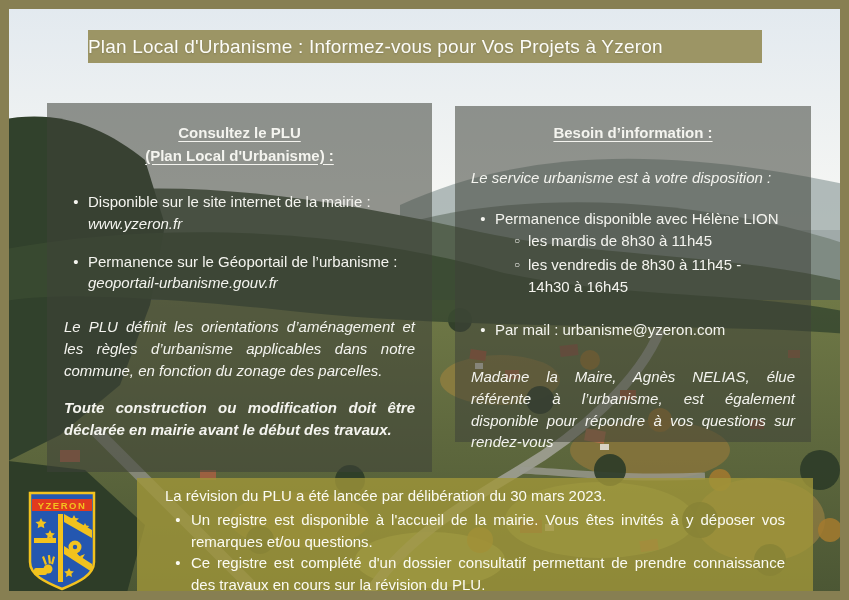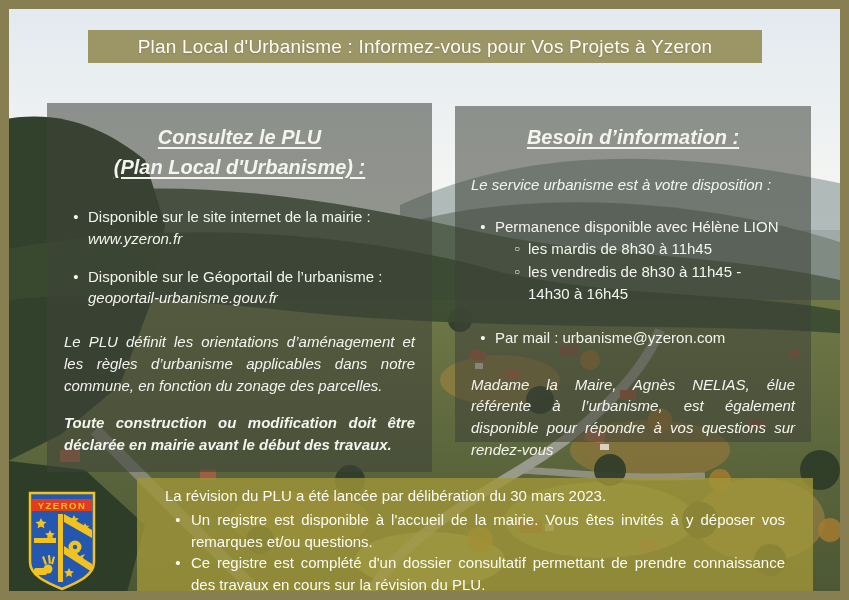--- a/index.html
+++ b/index.html
@@ -13,29 +13,29 @@
   .poster{
     position:relative;width:849px;height:600px;overflow:hidden;
     font-family:"Liberation Sans","DejaVu Sans",sans-serif;
     color:var(--text-light);
   }
   .bg{position:absolute;inset:0;z-index:0;}
   .frame{position:absolute;inset:0;border:9px solid var(--border-olive);z-index:50;pointer-events:none;}
   .title-banner{
     position:absolute;left:88px;top:30px;width:674px;height:33px;z-index:10;
     background:var(--banner-olive);
-    display:flex;align-items:center;justify-content:center;
+    display:flex;align-items:center;justify-content:flex-start;
     font-size:19px;letter-spacing:.2px;color:#fcfcf8;
     text-shadow:0 1px 2px rgba(0,0,0,.15);
   }
   .panel{position:absolute;background:var(--panel-overlay);z-index:5;font-size:15px;line-height:1.45;}
   .panel-left{left:47px;top:103px;width:385px;height:369px;padding:19px 17px;box-sizing:border-box;}
   .panel-right{left:455px;top:106px;width:356px;height:336px;padding:16px 16px;box-sizing:border-box;}
   .panel-heading{
-    text-align:center;font-weight:bold;font-size:20px;line-height:1.5;margin:0 0 24px;font-style:italic;
+    text-align:center;font-weight:bold;font-size:15px;line-height:1.5;margin:0 0 24px;
   }
   .panel-heading .u{text-decoration:underline;text-underline-offset:3px;}
   .bullet-row{display:flex;margin:0 0 16px;}
   .bullet-row .bt{flex:1;}
   .bullet-row::before{content:"\2022";width:24px;flex:none;text-align:center;}
   .sub-row{display:flex;margin:0 11px 2px;}
   .sub-row::before{content:"\25CB";width:22px;flex:none;text-align:center;font-size:10px;line-height:2.1;}
   .sub-list{margin-left:24px;}
   .link-line{display:block;font-style:italic;}
   .para{text-align:justify;margin:0 0 16px;font-style:italic;}
@@ -130,21 +130,21 @@
       <span class="u">(Plan Local d'Urbanisme) :</span>
     </h2>
     <div class="bullet-row">
       <div class="bt">
         <span>Disponible sur le site internet de la mairie :</span>
         <span class="link-line">www.yzeron.fr</span>
       </div>
     </div>
     <div class="bullet-row" style="margin-bottom:22px">
       <div class="bt">
-        <span>Disponible sur le Géoportail de l’urbanisme :</span>
+        <span>Permanence sur le Géoportail de l’urbanisme :</span>
         <span class="link-line">geoportail-urbanisme.gouv.fr</span>
       </div>
     </div>
     <p class="para">Le PLU définit les orientations d’aménagement et les règles d’urbanisme applicables dans notre commune, en fonction du zonage des parcelles.</p>
     <p class="para bold">Toute construction ou modification doit être déclarée en mairie avant le début des travaux.</p>
   </div>
 
   <div class="panel panel-right">
     <h2 class="panel-heading" style="margin-bottom:22px">
       <span class="u">Besoin d’information :</span>

